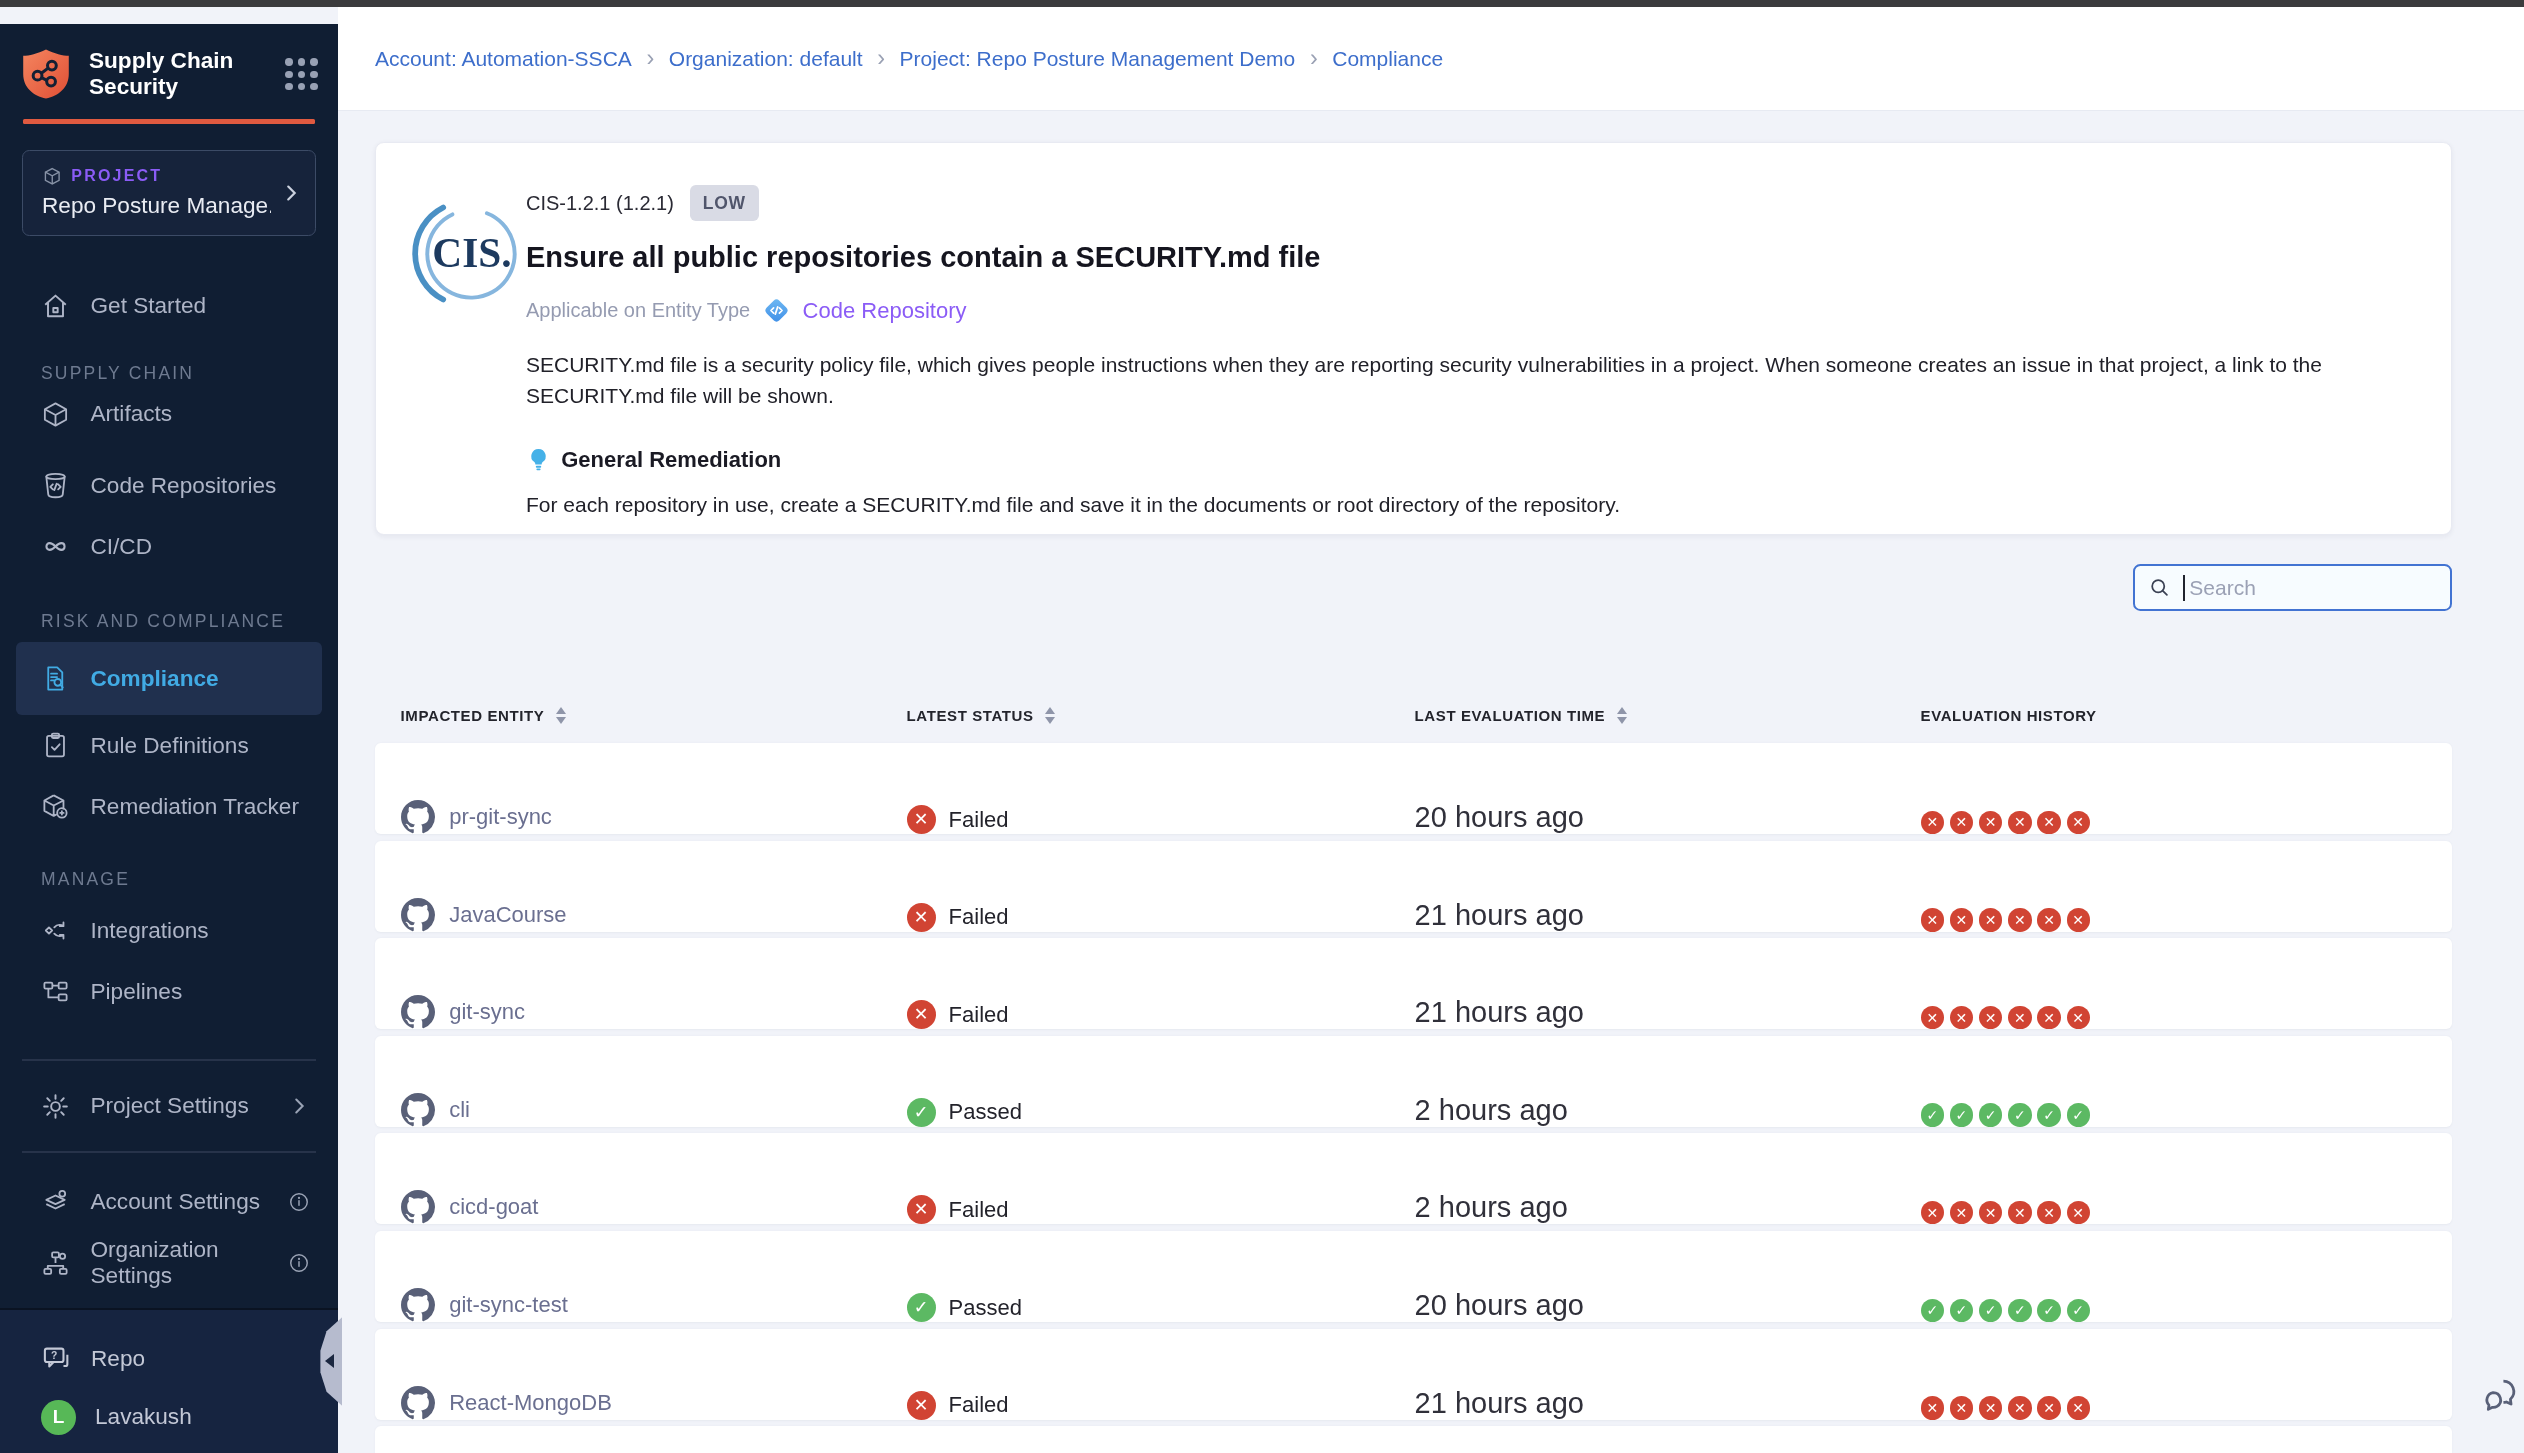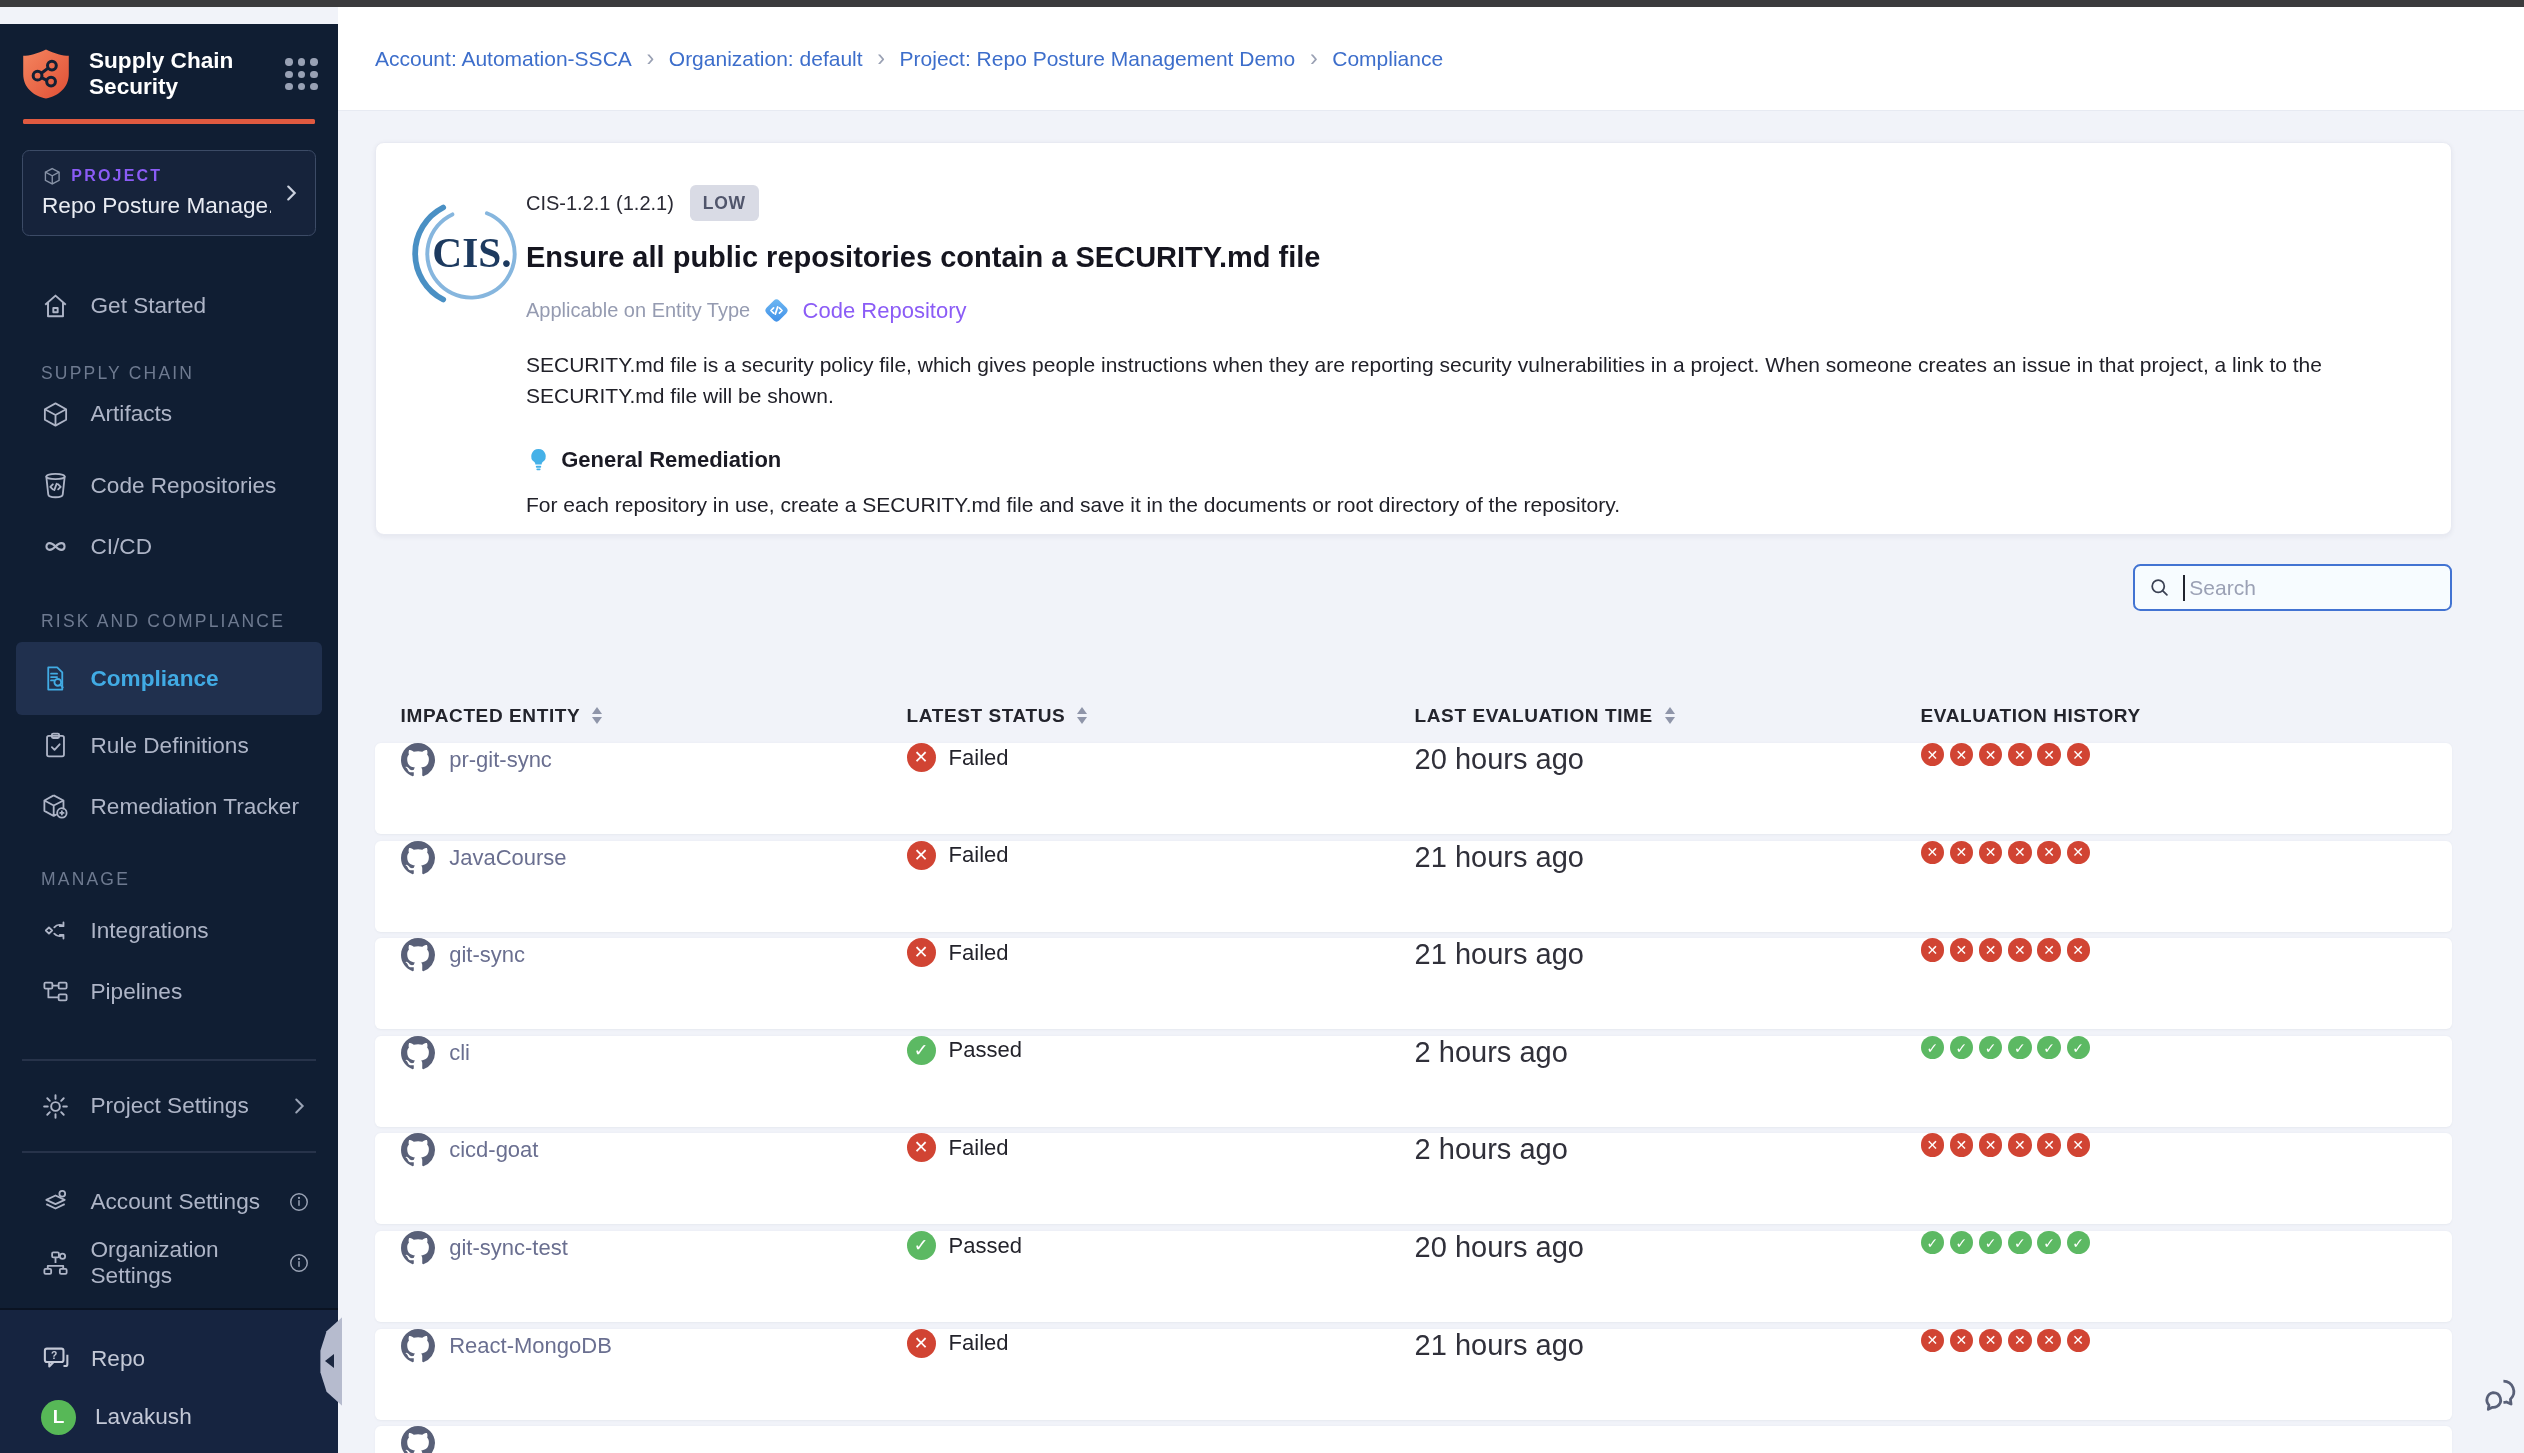--- a/index.html
+++ b/index.html
@@ -77,30 +77,30 @@
   .search-box { width:319px; height:47px; border:2.2px solid #4273d2; border-radius:7.3px;
     background:#f7fcff; display:flex; align-items:center; padding:15px 13px; gap:4.4px; }
   .search-box svg { width:23.4px; height:23.4px; color:#3b4254; flex:0 0 auto; }
   .search-caret { width:2.2px; height:26px; background:#20242e; margin-left:7.3px; }
   .search-box input { border:none; outline:none; background:transparent; font-size:21px;
     color:#333; width:100%; font-family:inherit; }
   .search-box input::placeholder { color:#9ba1b5; }
 
   .table-wrap { margin:0 72px 0 37px; }
   .thead { display:flex; align-items:center; margin-top:86px; height:37px; padding:0 25.6px;
-    font-size:19px; font-weight:bold; color:#23242c; letter-spacing:0.6px; }
+    font-size:15px; font-weight:bold; color:#23242c; letter-spacing:0.6px; }
   .col-1 { width:506px; } .col-2 { width:508px; } .col-3 { width:506px; } .col-4 { flex:1; }
   .th { display:flex; align-items:center; cursor:pointer; }
   .sort { display:inline-flex; flex-direction:column; gap:2.9px; margin-left:11.7px; }
   .sort i { display:block; width:0; height:0; border-left:5.8px solid transparent; border-right:5.8px solid transparent; }
   .sort .up { border-bottom:7.3px solid #8f95a9; }
   .sort .down { border-top:7.3px solid #8f95a9; }
 
   .rows { display:flex; flex-direction:column; gap:6.6px; margin-top:8.8px; }
-  .row { background:#fff; border-radius:5.8px; height:91px; display:flex; align-items:flex-start;
+  .row { background:#fff; border-radius:5.8px; height:91px; display:flex; align-items:flex-end;
     padding:0 25.6px; box-shadow:0 0.7px 2.2px rgba(40,50,80,.05); }
   .cell { display:flex; align-items:center; }
   .gh-icon { width:34px; height:34px; color:#596078; flex:0 0 auto; }
   .entity-name { font-size:22px; color:#6a6f90; margin-left:14.6px; cursor:pointer; }
   .status-dot { width:29px; height:29px; border-radius:50%; color:#fff; display:inline-flex;
     align-items:center; justify-content:center; font-size:17.5px; font-weight:bold; flex:0 0 auto; }
   .status-dot.failed, .h-dot.failed { background:#d14433; }
   .status-dot.passed, .h-dot.passed { background:#5cb963; }
   .status-label { font-size:22px; color:#23232b; margin-left:13px; }
   .time-label { font-size:29px; color:#30303a; }

